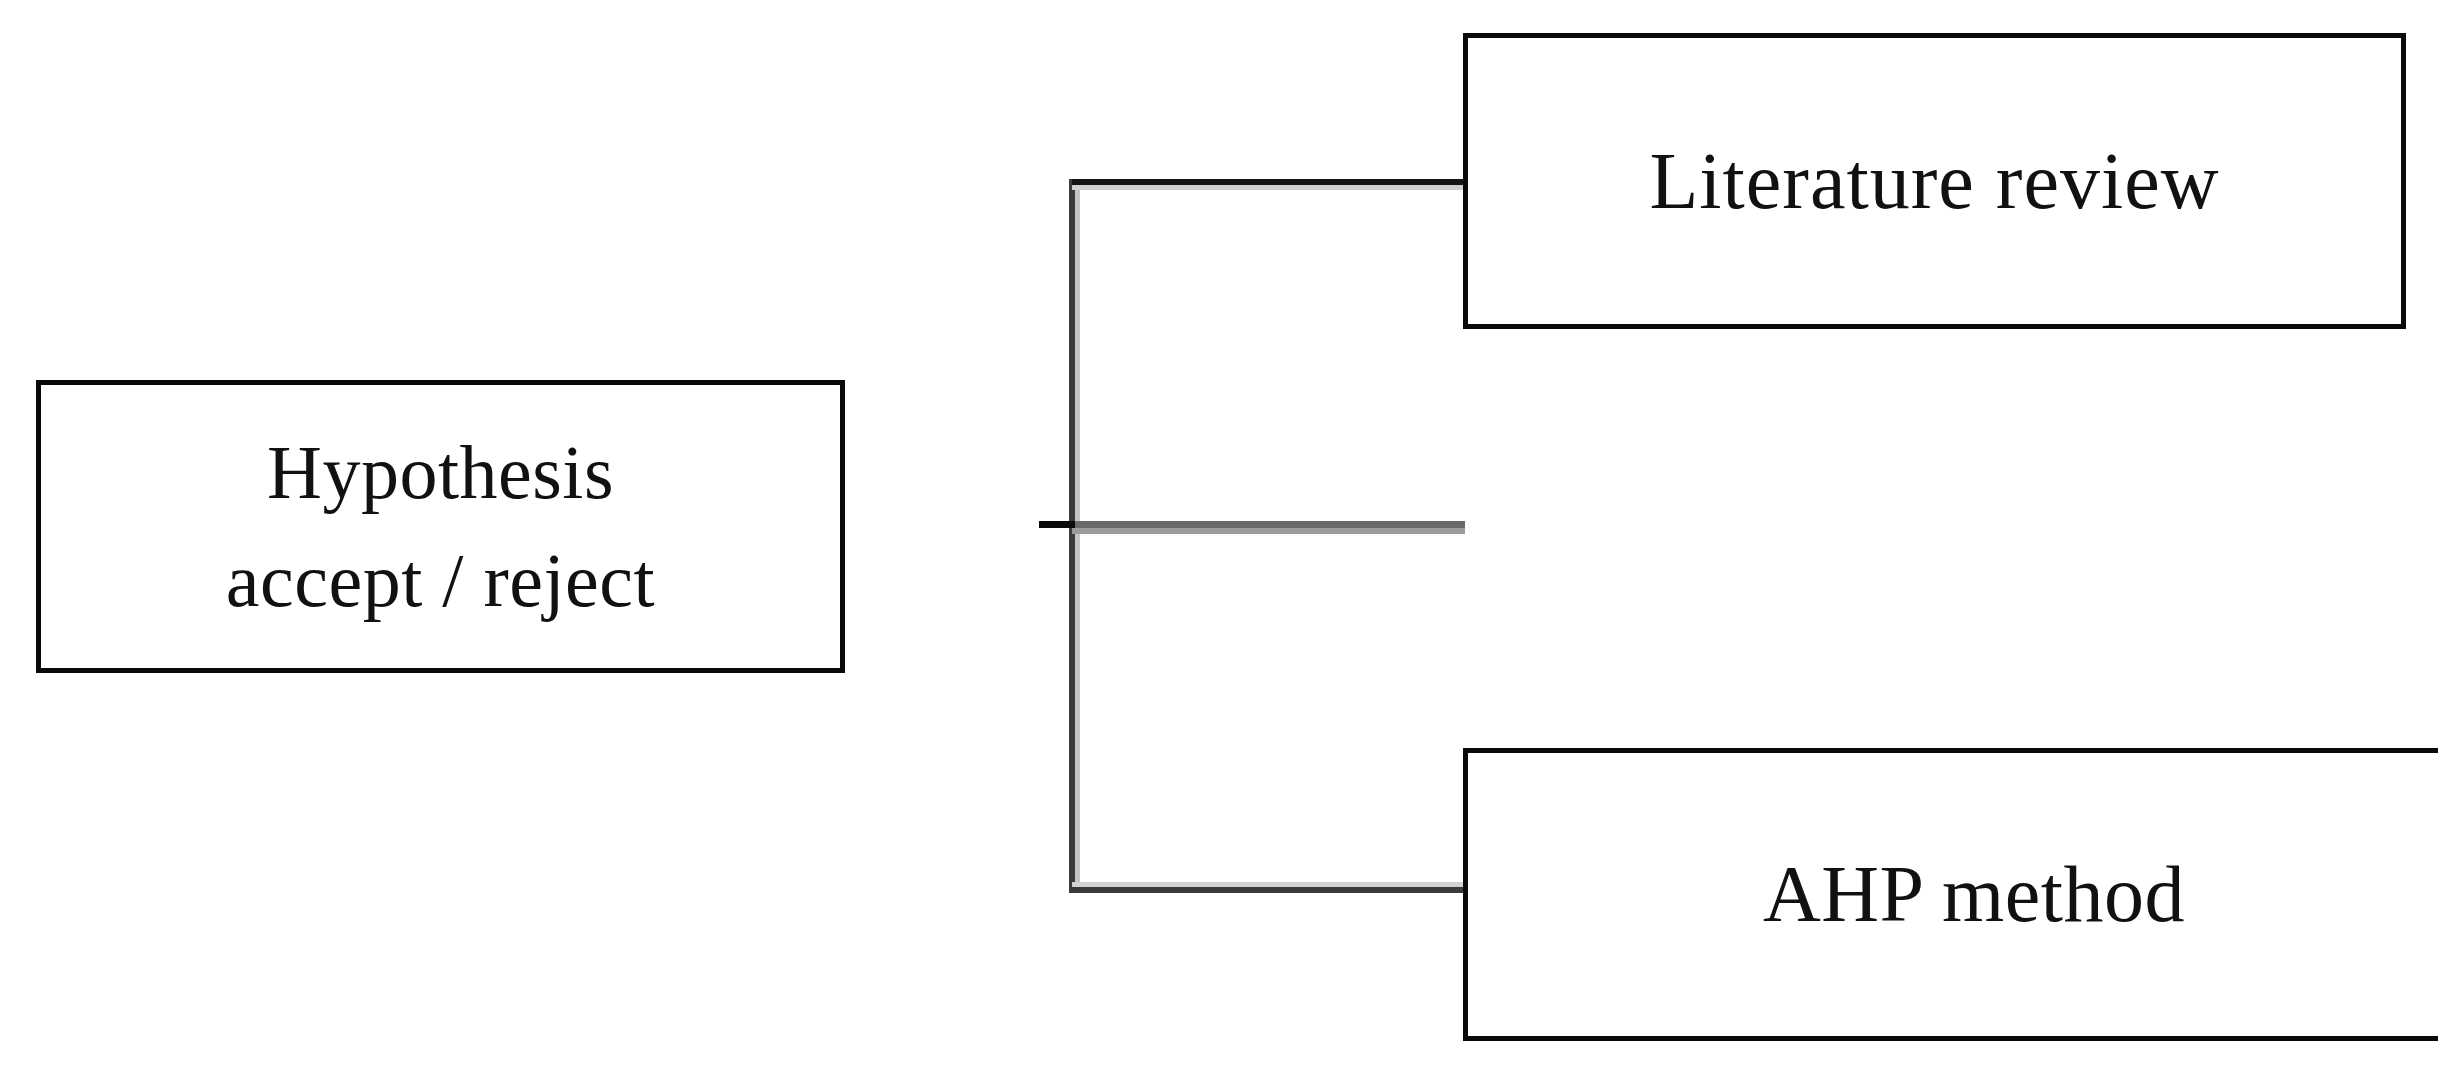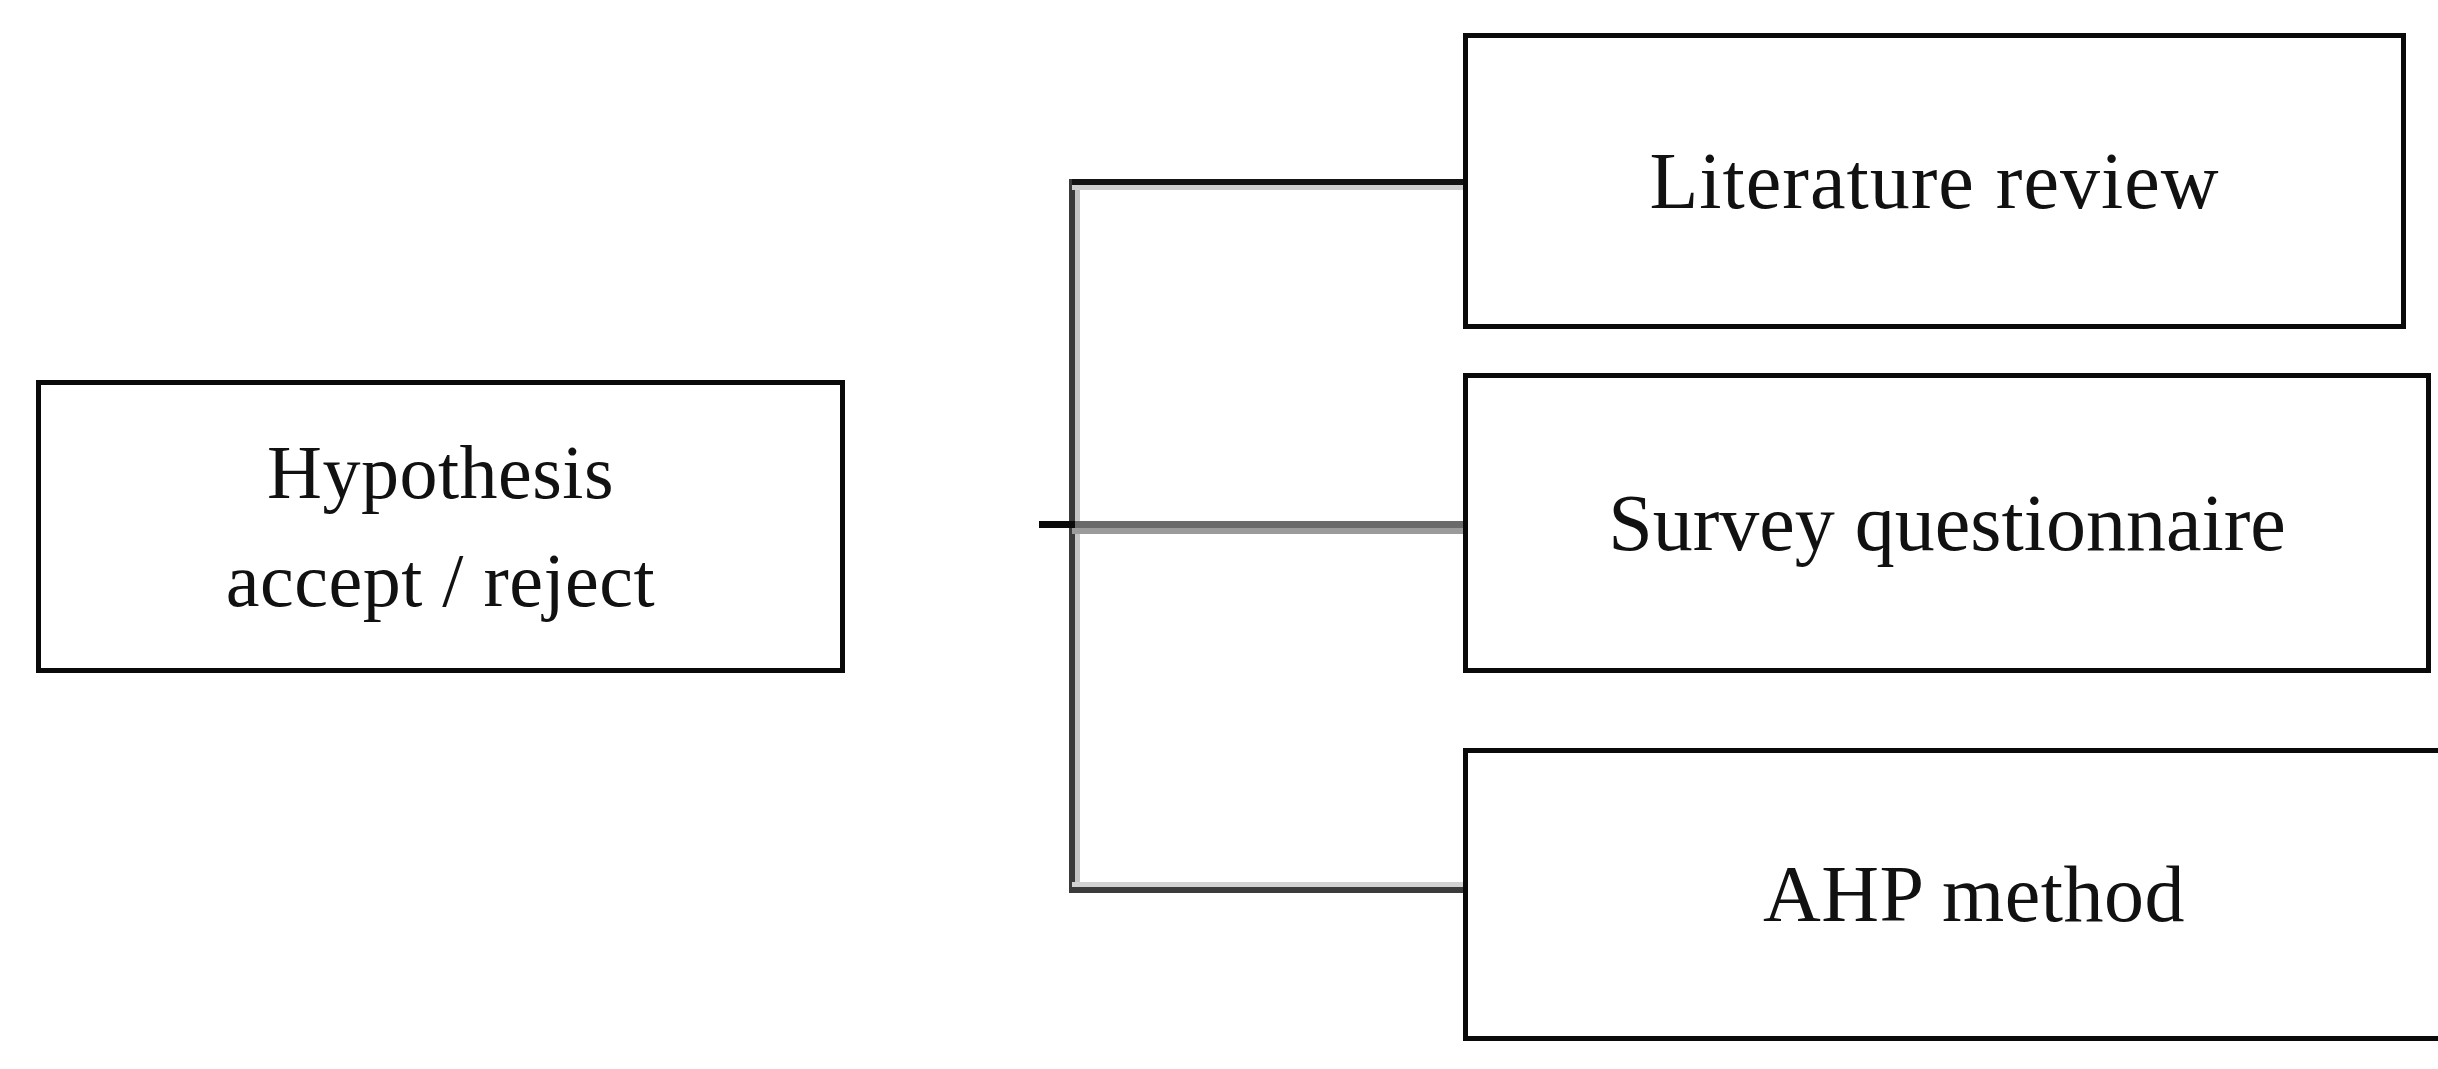--- a/index.html
+++ b/index.html
@@ -162,21 +162,18 @@
 
   <div class="node" id="node-hypothesis">
     <span class="label">Hypothesis
 accept / reject</span>
   </div>
 
   <div class="node" id="node-literature">
     <span class="label">Literature  review</span>
   </div>
 
-  <div class="node" id="node-survey">
-    <span class="label">Survey questionnaire</span>
-  </div>
 
   <div class="node" id="node-ahp">
     <span class="label">AHP method</span>
   </div>
 
 </div>
 
 </body></html>

